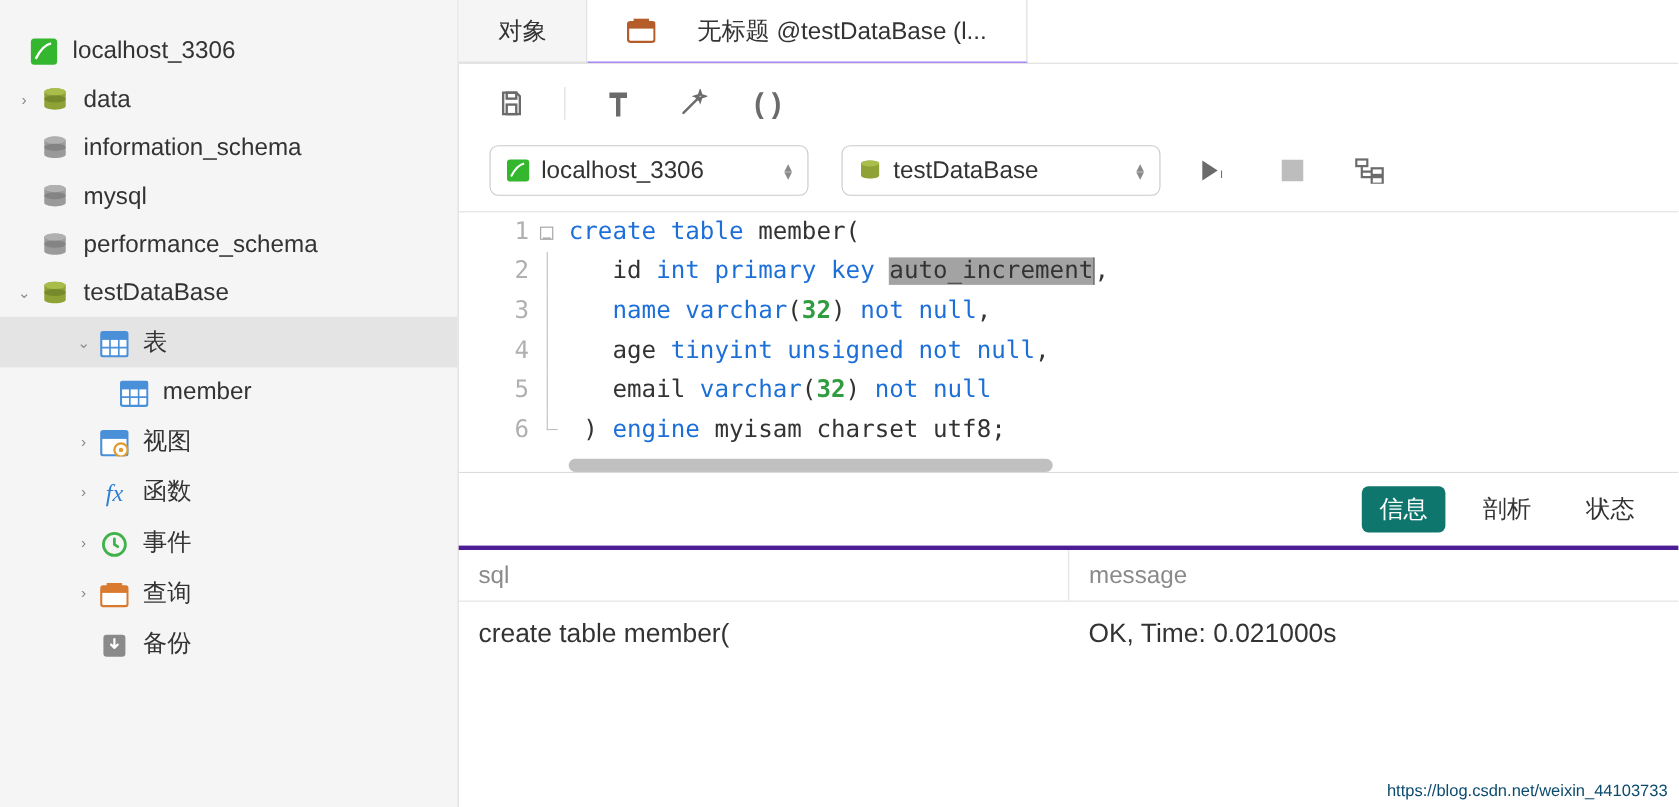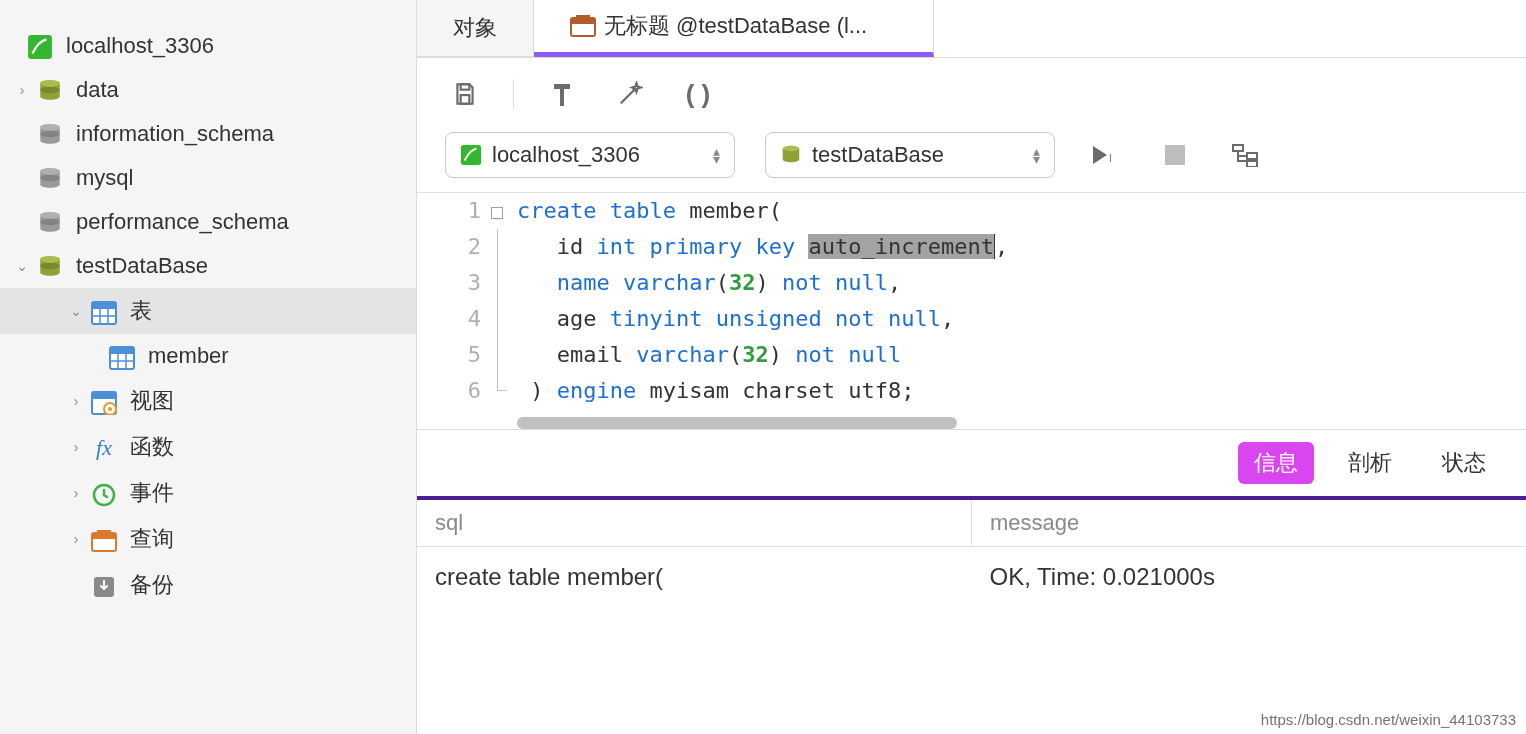--- a/index.html
+++ b/index.html
@@ -17,21 +17,21 @@
 .indent-3 { padding-left: 106px; }
 .indent-0 { padding-left: 0px; }
 
 svg { display: block; }
 
 
 .main { flex: 1; display: flex; flex-direction: column; }
 .tabs { display: flex; align-items: stretch; height: 58px; border-bottom: 1px solid #dcdcdc; background: #fff; }
 .tab { display: flex; align-items: center; gap: 8px; padding: 0 36px; border-right: 1px solid #dcdcdc; font-size: 22px; color: #333; }
 .tab.inactive { background: #f5f5f5; border-bottom: 1px solid #dcdcdc; }
-.tab.active { background: #fff; border-bottom: 5px solid #8b5cf6; }
+.tab.active { background: #fff; border-bottom: 1px solid #8b5cf6; justify-content: space-between; }
 
 .toolbar { display: flex; align-items: center; gap: 28px; padding: 16px 28px 10px 28px; }
 .tool-btn { width: 40px; height: 40px; display: flex; align-items: center; justify-content: center; color: #6b6b6b; }
 .tool-sep { width: 1px; height: 30px; background: #dcdcdc; }
 
 .param-row { display: flex; align-items: center; gap: 30px; padding: 8px 28px 14px 28px; }
 .picker { display: flex; align-items: center; gap: 10px; height: 46px; padding: 0 14px; border: 1px solid #c9c9c9; border-radius: 8px; background: #fff; font-size: 22px; color: #333; min-width: 290px; justify-content: flex-start; position: relative; }
 .picker .spinner { margin-left: auto; color: #8a8a8a; font-size: 14px; display: flex; flex-direction: column; line-height: 8px; }
 .param-btn { width: 40px; height: 40px; display: flex; align-items: center; justify-content: center; color: #6b6b6b; }
 
@@ -49,29 +49,29 @@
 .id { color: #333; }
 .hl { background: #a3a3a3; }
 .cursor { border-right: 1px solid #333; }
 
 .hscroll { height: 12px; background: transparent; margin: 8px 0 0 100px; width: 440px; }
 .hscroll .thumb { width: 100%; height: 12px; background: #c0c0c0; border-radius: 6px; }
 
 .results { border-top: 1px solid #dcdcdc; display: flex; flex-direction: column; flex: 1; }
 .result-tabs { display: flex; justify-content: flex-end; gap: 18px; padding: 12px 24px; }
 .result-tab { padding: 6px 16px; border-radius: 6px; font-size: 22px; color: #333; }
-.result-tab.active { background: #d946ef; color: #fff; }
+.result-tab.active { background: #0f766e; color: #fff; }
 
 .result-grid { display: flex; border-top: 4px solid #4c1d95; border-bottom: 1px solid #e2e2e2; }
 .result-grid .col { flex: 1; padding: 10px 18px; font-size: 22px; color: #8a8a8a; border-right: 1px solid #e2e2e2; }
 .result-grid .col:last-child { border-right: none; }
 .result-row { display: flex; padding: 16px 0; }
 .result-row .cell { flex: 1; padding: 0 18px; font-size: 24px; color: #333; }
 
-.watermark { position: absolute; right: 10px; bottom: 6px; font-size: 15px; color: #737373; }
+.watermark { position: absolute; right: 10px; bottom: 6px; font-size: 15px; color: #0c4a6e; }
 </style>
 </head>
 <body>
 
 <div class="sidebar">
   <div class="tree-item indent-0">
     <span class="arrow"></span>
     <span class="icon">
       <svg width="26" height="26" viewBox="0 0 24 24">
           <rect x="1" y="1" width="22" height="22" rx="3" fill="#35b62f"></rect>

